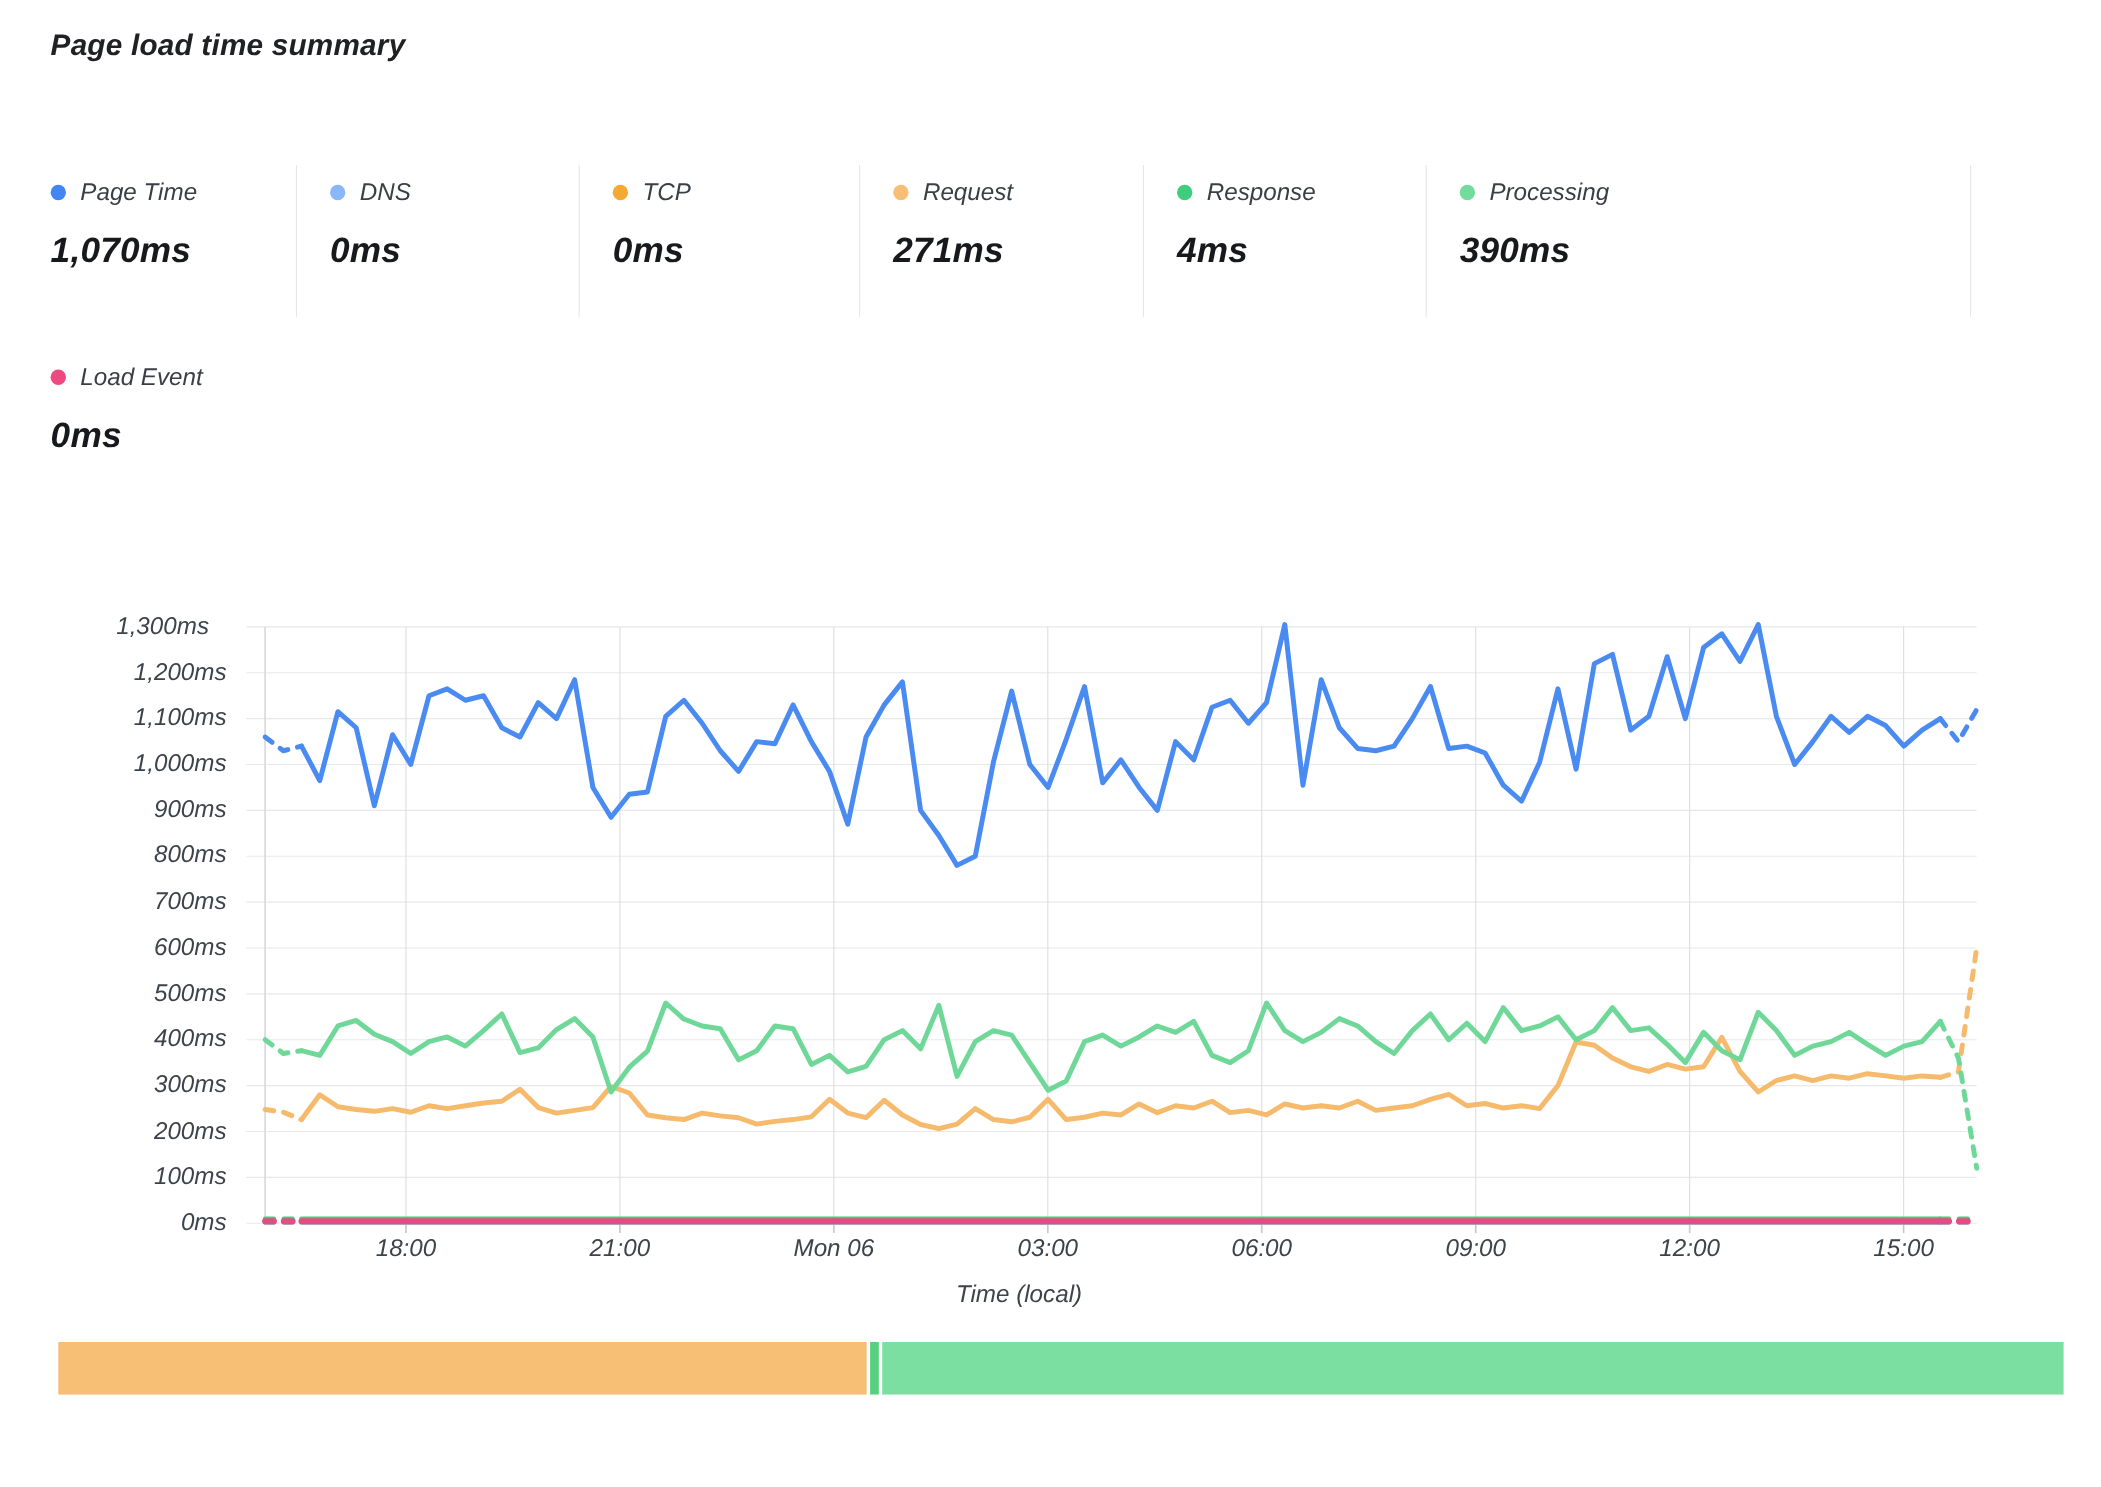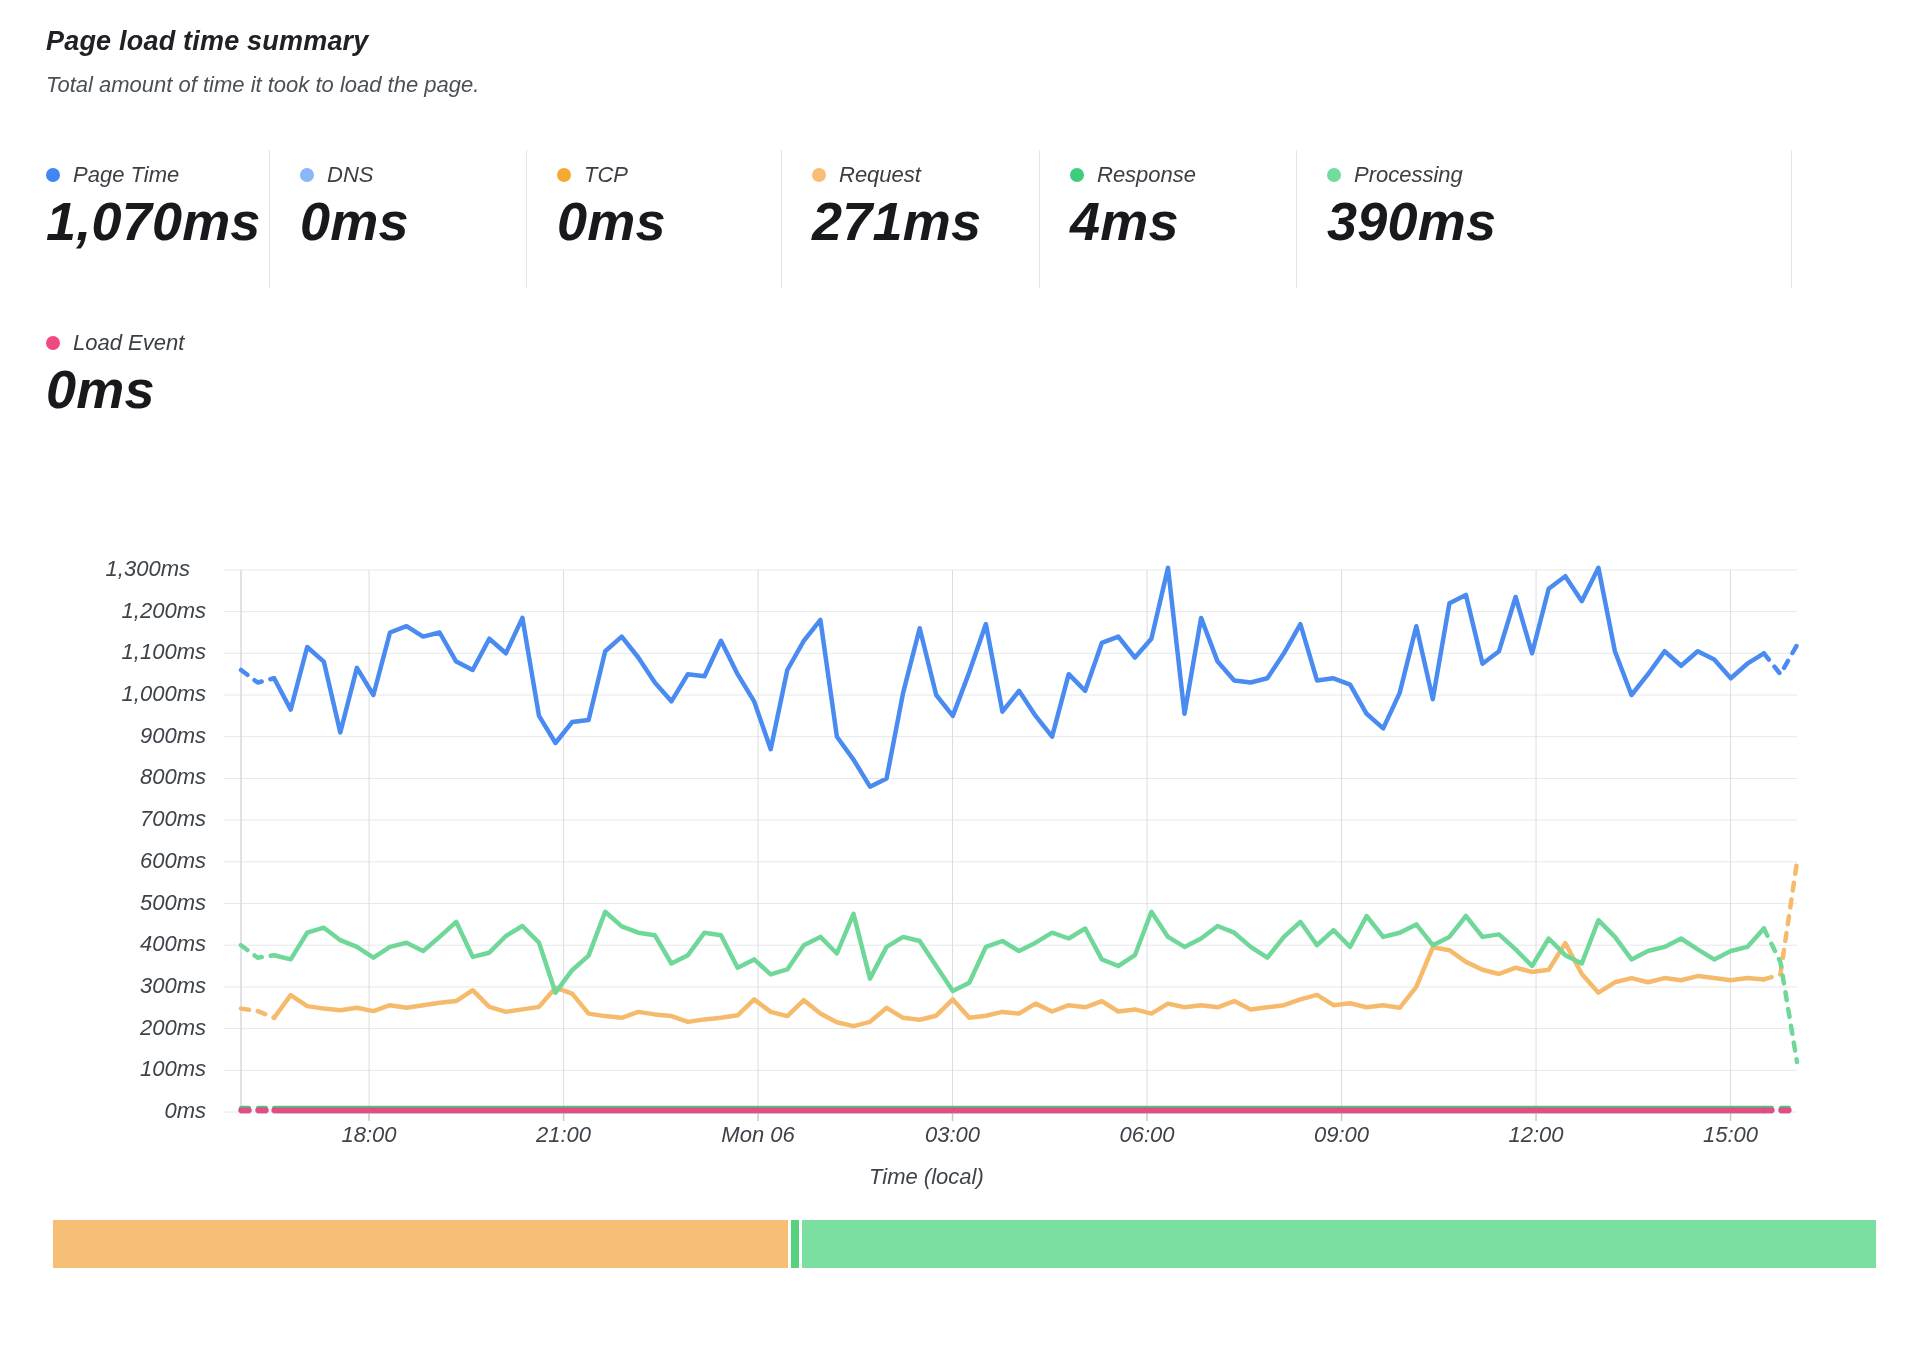--- a/index.html
+++ b/index.html
@@ -6,36 +6,35 @@
   body{font-family:"Liberation Sans","DejaVu Sans",sans-serif;}
   #page{position:relative;width:1910px;height:1268px;background:#fff;overflow:hidden;font-style:italic;}
   .title{position:absolute;left:46px;top:26px;font-size:27px;font-weight:700;color:#202124;letter-spacing:.2px;}
   .subtitle{position:absolute;left:46px;top:72px;font-size:22px;font-weight:400;color:#4b5056;}
   .legend{position:absolute;left:46px;top:150px;display:grid;grid-template-columns:224px 257px 255px 258px 257px 495px;}
   .stat-cell{height:138px;border-right:1px solid #e3e5e8;padding-top:12px;box-sizing:border-box;}
   .stat-cell.pad{padding-left:30px;}
   .legend2{position:absolute;left:46px;top:330px;}
   .stat-label{display:flex;align-items:center;font-size:22px;color:#3a3f45;}
   .dot{width:14px;height:14px;border-radius:50%;margin-right:13px;flex:0 0 auto;}
-  .stat-value{margin-top:2px;font-size:54px;font-weight:700;color:#17191c;letter-spacing:.2px;}
+  .stat-value{margin-top:21px;font-size:32px;font-weight:700;color:#17191c;letter-spacing:.2px;}
   .axis-label{position:absolute;font-size:22px;color:#3d434a;}
   .y-label{width:150px;text-align:right;}
   .x-label{width:160px;text-align:center;}
   .time-label{position:absolute;font-size:22px;color:#3d434a;text-align:left;width:300px;}
   #chart-svg{position:absolute;left:0;top:0;}
   .bar{position:absolute;left:53px;top:1220px;width:1823px;height:81px;display:flex;}
   .bar div{height:100%;}
 </style>
 </head>
 <body>
 
 <div id="page">
 
   <div class="title">Page load time summary</div>
-  <div class="subtitle">Total amount of time it took to load the page.</div>
 
   <div class="legend">
     <div class="stat-cell">
       <div class="stat-label">
           <span class="dot" style="background: rgb(66, 133, 244);"></span>
           <span>Page Time</span>
         </div>
       <div class="stat-value">1,070ms</div>
     </div>
     <div class="stat-cell pad">

